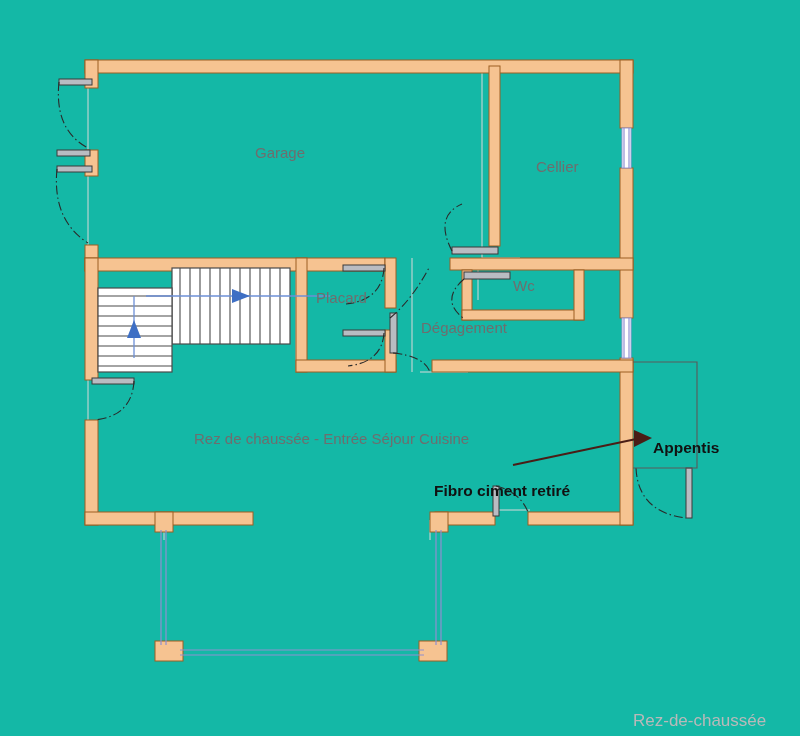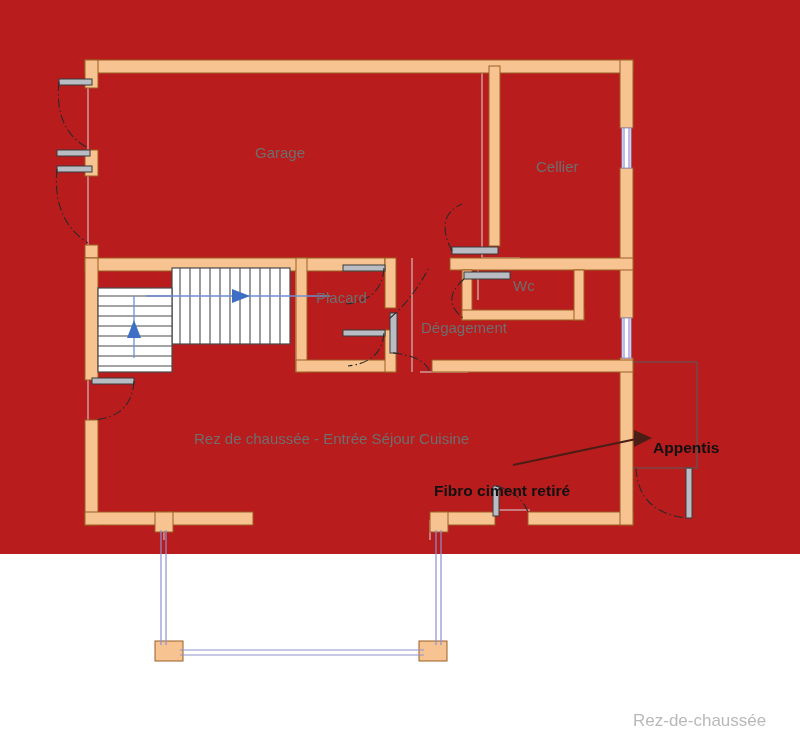--- a/index.html
+++ b/index.html
@@ -9,22 +9,22 @@
   }
   body {
     width: 800px;
     height: 750px;
     font-family: "Liberation Sans", sans-serif;
     overflow: hidden;
   }
   #plan-root {
     position: relative;
     width: 800px;
-    height: 554px;
-    background: #b91c1c;
+    height: 736px;
+    background: #14b8a6;
   }
   svg#floorplan {
     display: block;
     width: 800px;
     height: 750px;
   }
   .wall { fill: #f6c391; stroke: #9c5f22; stroke-width: 1; }
   .door-leaf { fill: #b9bcc2; stroke: #3a3a3a; stroke-width: 1; }
   .door-arc { fill: none; stroke: #2a2a2a; stroke-width: 1.1;
               stroke-dasharray: 9 3 1.5 3; stroke-linecap: butt; }

